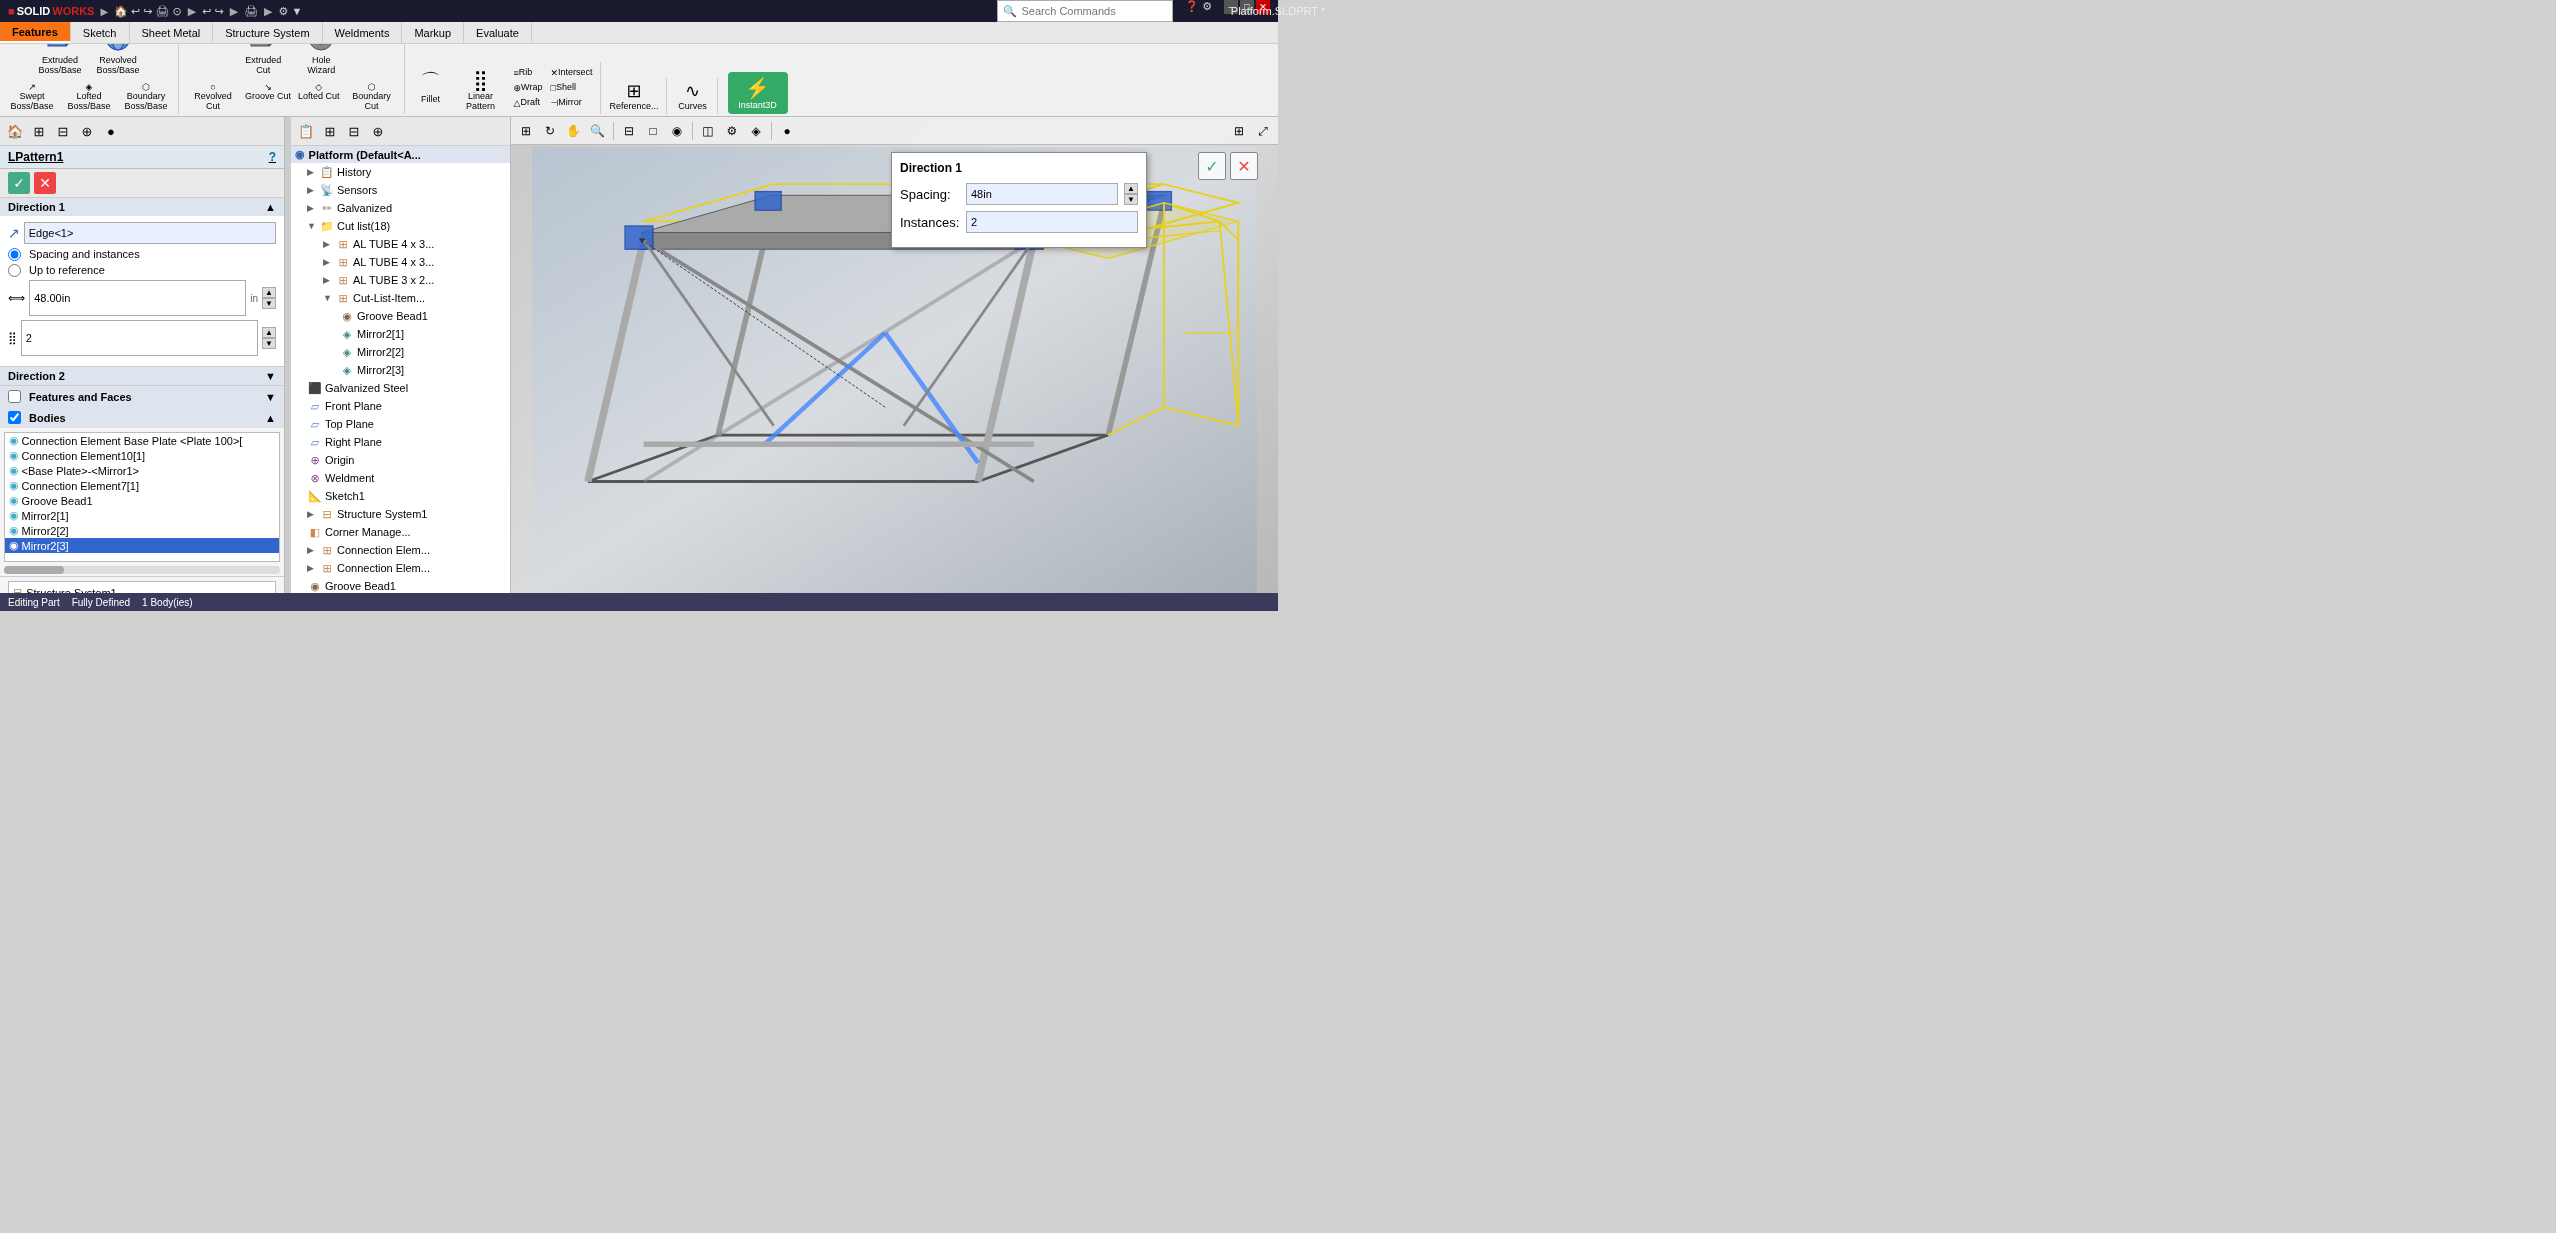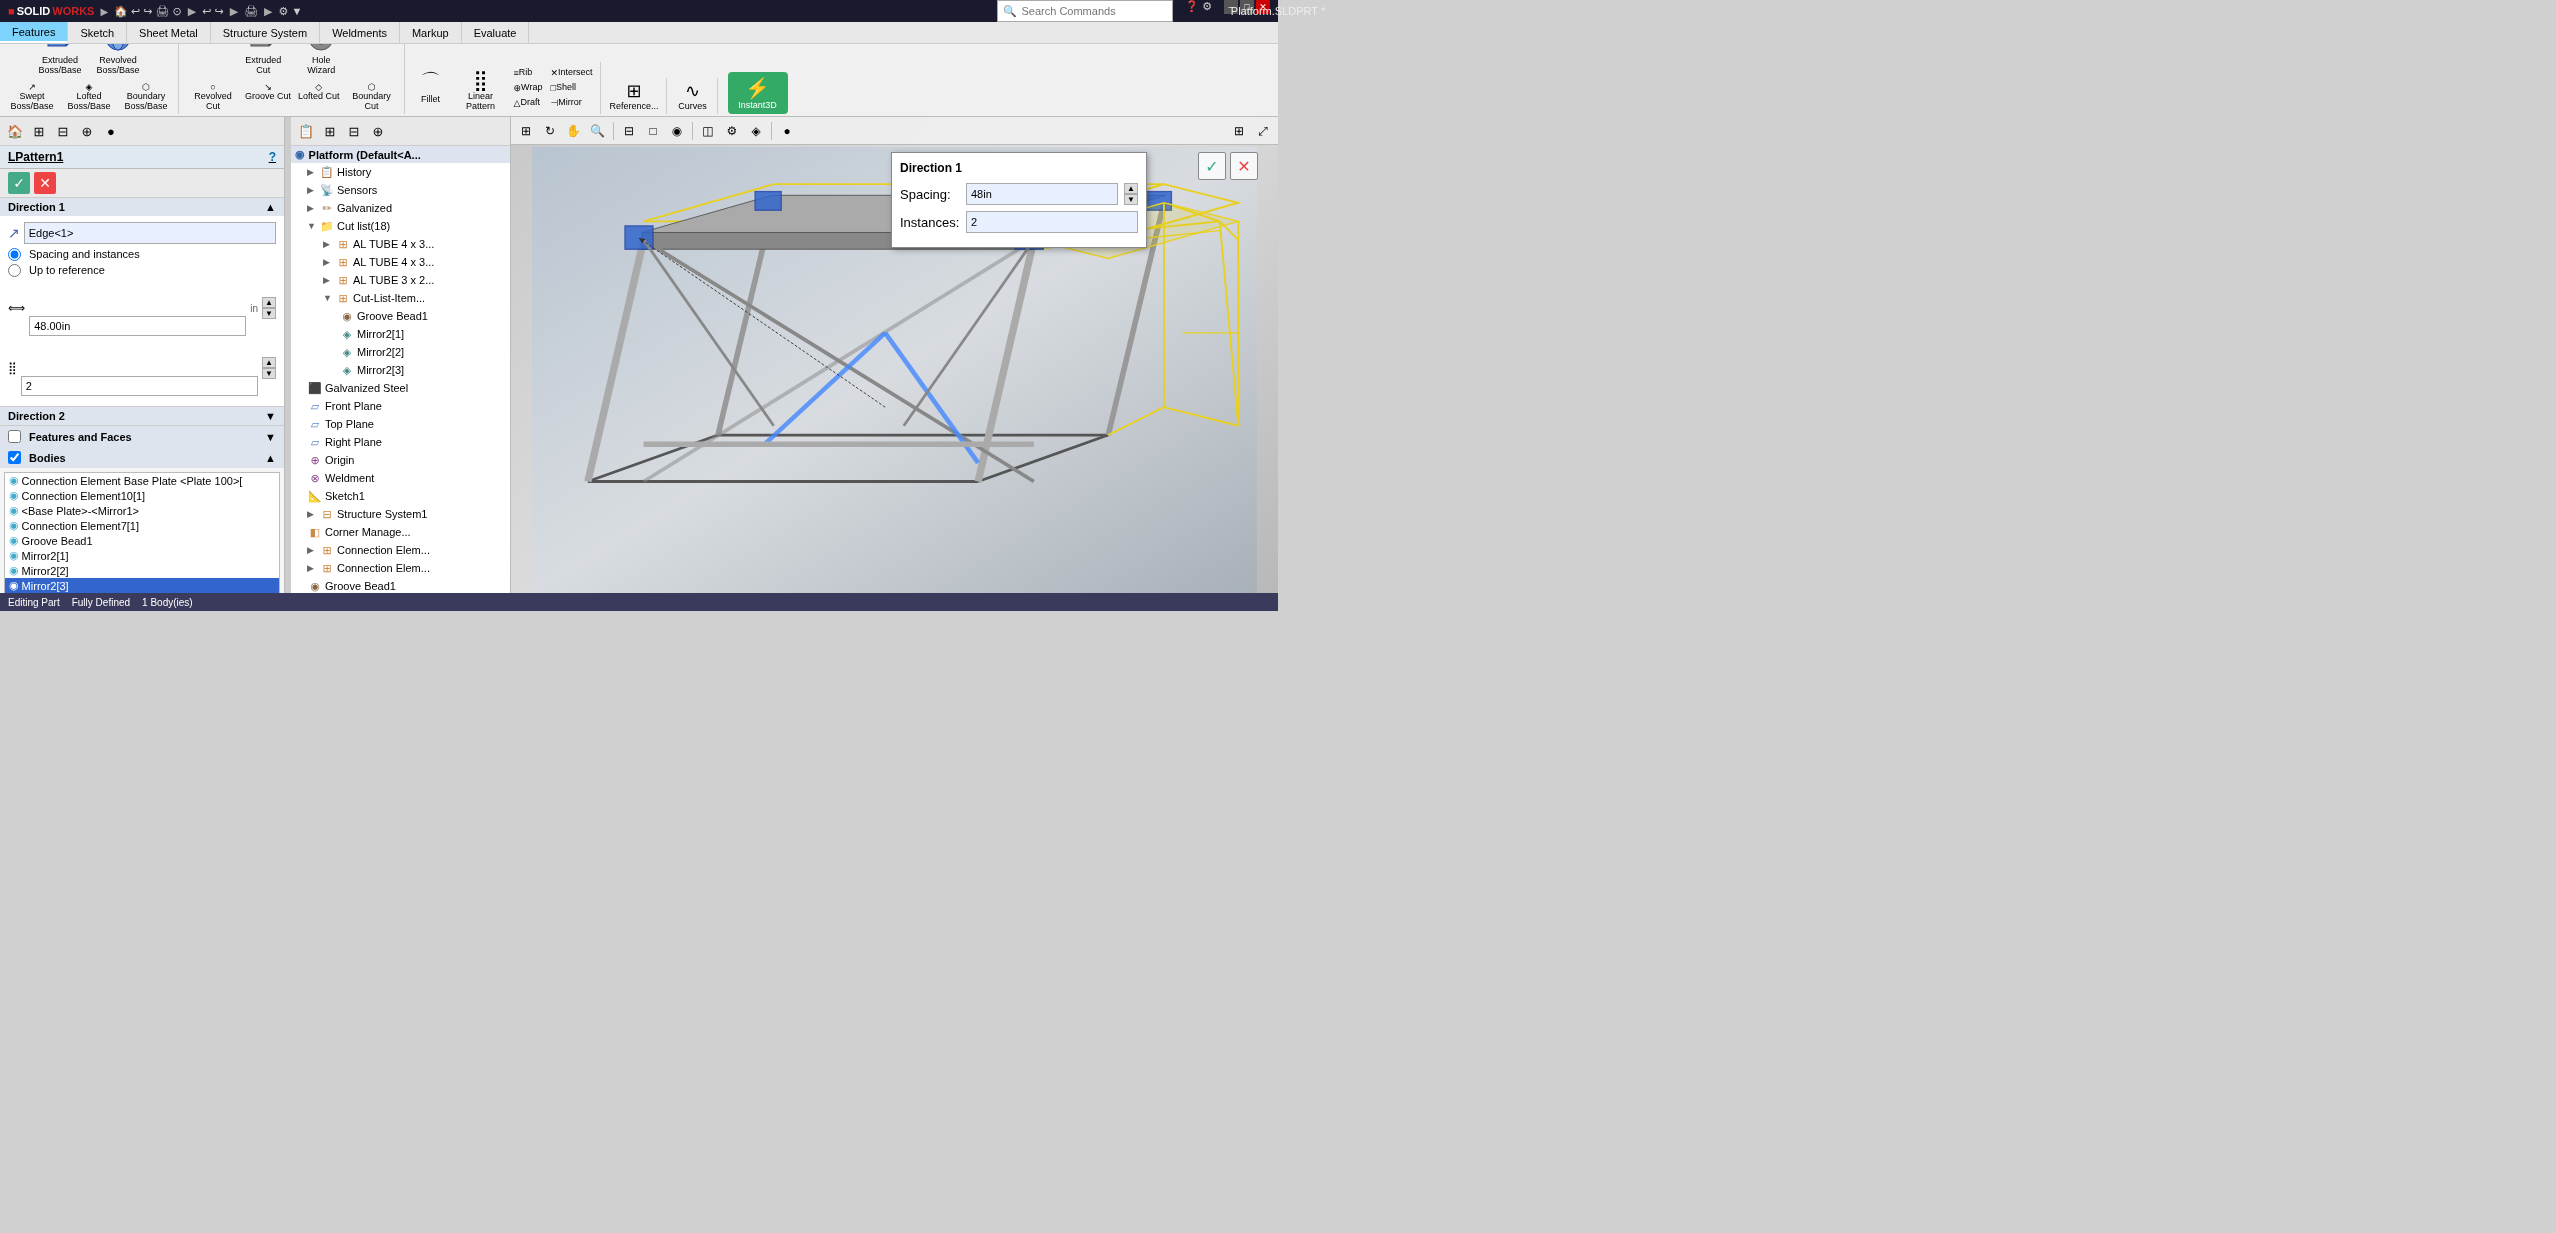--- a/index.html
+++ b/index.html
@@ -33,23 +33,23 @@
     }
     .ribbon-tab {
       padding: 3px 12px;
       font-size: 11px;
       cursor: pointer;
       border-right: 1px solid #ccc;
       display: flex;
       align-items: center;
     }
     .ribbon-tab.active {
-      background: #7dd3fc;
+      background: #f97316;
       border-bottom: 2px solid white;
-      font-weight: normal;
+      font-weight: bold;
     }
     .ribbon-content {
       display: flex;
       align-items: flex-end;
       padding: 4px 4px 2px;
       gap: 2px;
       height: 72px;
       overflow: hidden;
     }
     .ribbon-item {
@@ -147,26 +147,25 @@
       height: 22px;
       border: 1px solid #aaa;
       background: #e8f0ff;
       padding: 2px 4px;
       font-size: 11px;
       display: flex;
       align-items: center;
     }
     .pm-input {
       flex: 1;
-      height: 20px;
+      height: 36px;
       border: 1px solid #aaa;
       background: white;
       padding: 2px 4px;
       font-size: 11px;
-      margin-top: 36px;
     }
     .pm-spin-btn {
       display: flex;
       flex-direction: column;
       width: 14px;
     }
     .pm-spin-up, .pm-spin-down {
       width: 14px; height: 11px;
       background: #ddd;
       border: 1px solid #aaa;

